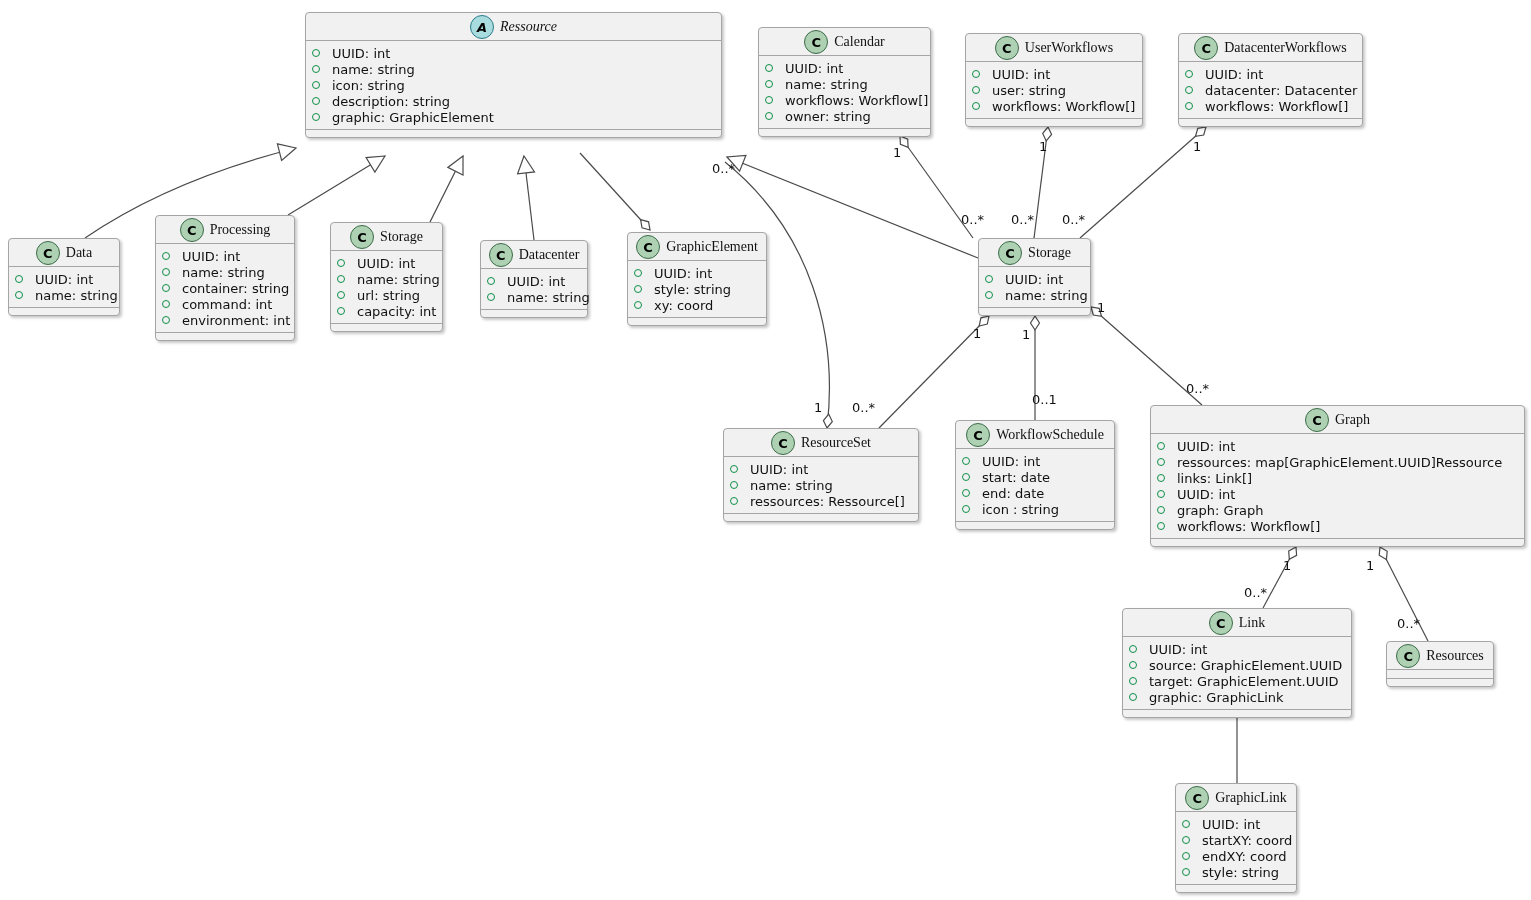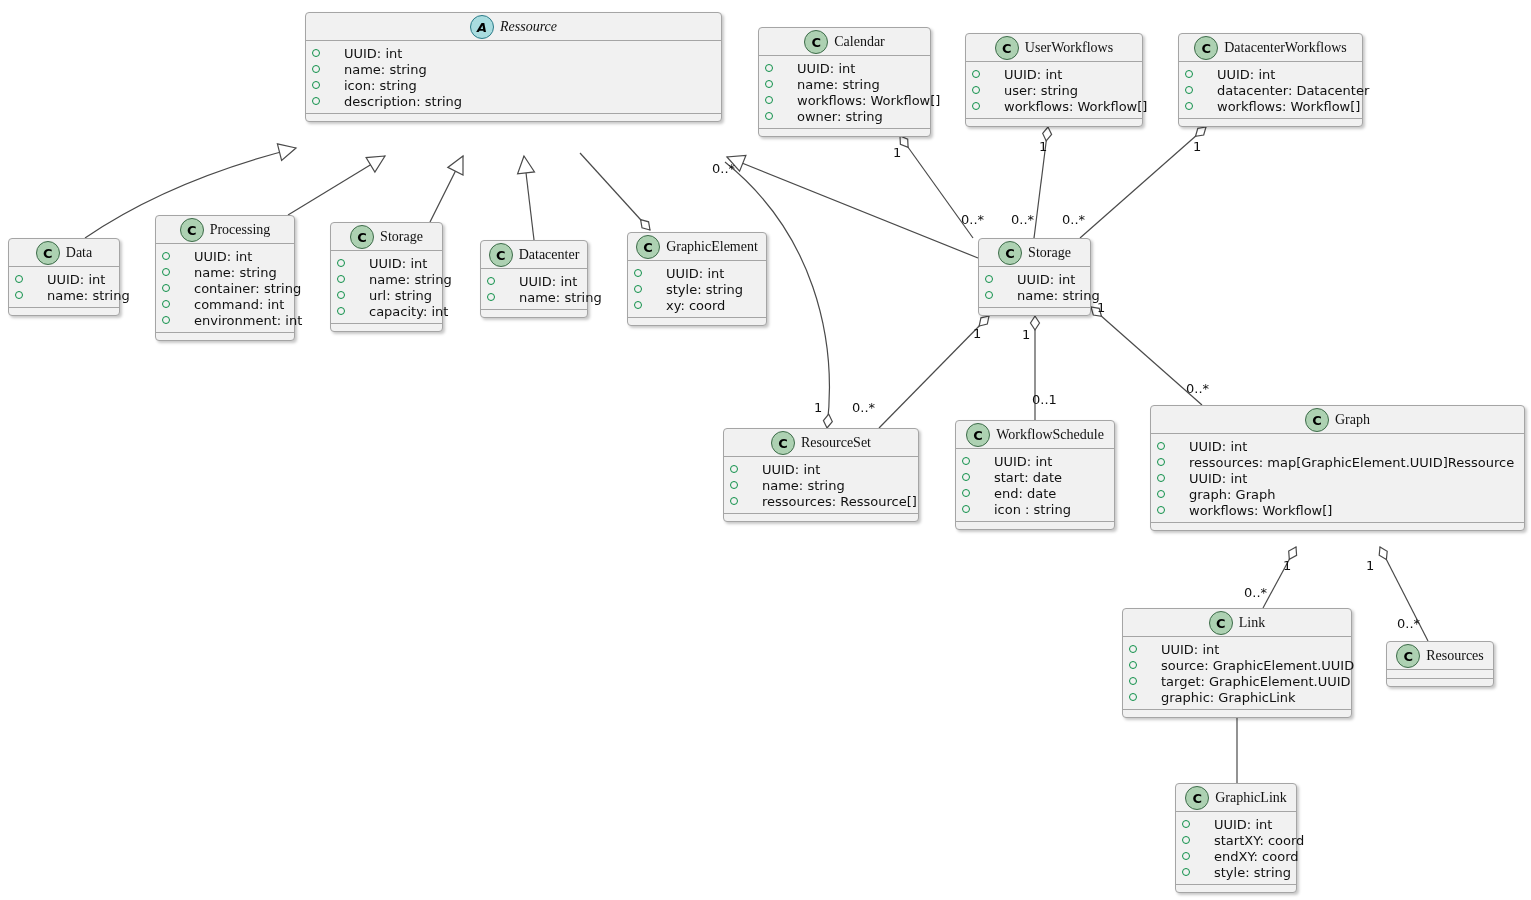--- a/index.html
+++ b/index.html
@@ -11,21 +11,21 @@
              border-radius:4px;box-shadow:2px 2px 3px rgba(0,0,0,.22);color:#111;}
   .hdr{display:flex;align-items:center;justify-content:center;gap:6px;height:26px;
        border-bottom:1px solid #a5a5a5;padding:1px 6px 0 6px;}
   .circ{width:22px;height:22px;border-radius:50%;background:#add1b2;border:1px solid #3d6b49;
         display:flex;align-items:center;justify-content:center;font-weight:bold;font-size:13px;
         color:#000;flex:0 0 auto;}
   .abstract .circ{background:#a9dcdf;border-color:#2a7b88;font-style:italic;}
   .title{font-size:14px;white-space:nowrap;font-family:Liberation Serif, serif;}
   .abstract .title{font-style:italic;}
   .attrs{padding:4px 8px 4px 6px;border-bottom:1px solid #a5a5a5;min-height:6px;}
-  .attr{display:flex;align-items:center;gap:24px;height:16px;white-space:nowrap;font-size:13px;}
+  .attr{display:flex;align-items:center;gap:12px;height:16px;white-space:nowrap;font-size:13px;}
   .dot{width:6px;height:6px;border:1.5px solid #0f9049;border-radius:50%;flex:0 0 auto;}
   .foot{height:7px;}
   .empty-sec{height:8px;border-bottom:1px solid #a5a5a5;}
   .mult{position:absolute;font-size:13px;color:#111;white-space:nowrap;}
 </style>
 </head>
 <body>
 
 <div id="canvas">
   <svg id="edges">
@@ -109,20 +109,24 @@
           <span>name: string</span>
         </div>
       <div class="attr">
           <span class="dot"></span>
           <span>icon: string</span>
         </div>
       <div class="attr">
           <span class="dot"></span>
           <span>description: string</span>
         </div>
+      <div class="attr">
+          <span class="dot"></span>
+          <span>graphic: GraphicElement</span>
+        </div>
     </div>
     <div class="foot"></div>
   </div>
 
   <div class="class-box" style="left:758px;top:27px;width:173px;">
     <div class="hdr">
       <span class="circ">C</span>
       <span class="title">Calendar</span>
     </div>
     <div class="attrs">
@@ -376,20 +380,24 @@
       <span class="title">Graph</span>
     </div>
     <div class="attrs">
       <div class="attr">
           <span class="dot"></span>
           <span>UUID: int</span>
         </div>
       <div class="attr">
           <span class="dot"></span>
           <span>ressources: map[GraphicElement.UUID]Ressource</span>
+        </div>
+      <div class="attr">
+          <span class="dot"></span>
+          <span>links: Link[]</span>
         </div>
       <div class="attr">
           <span class="dot"></span>
           <span>UUID: int</span>
         </div>
       <div class="attr">
           <span class="dot"></span>
           <span>graph: Graph</span>
         </div>
       <div class="attr">

